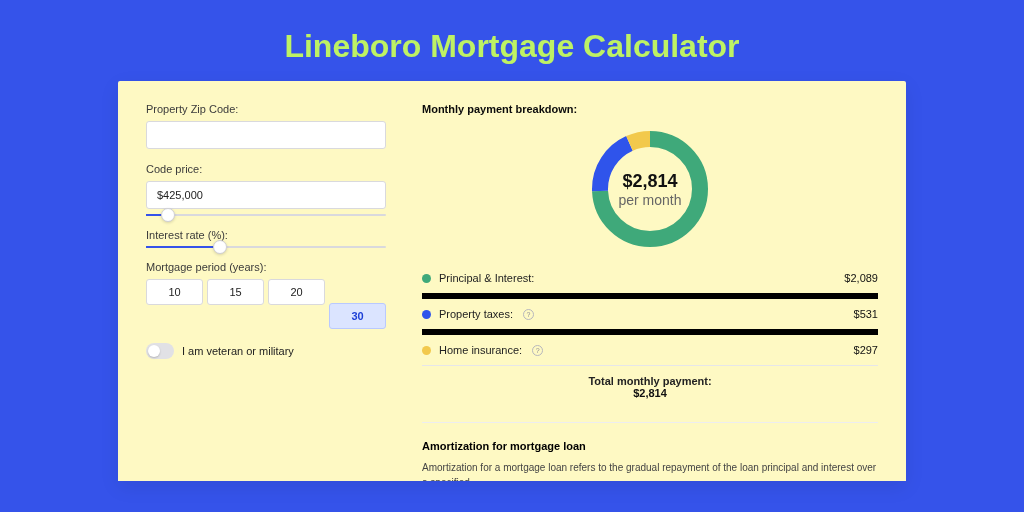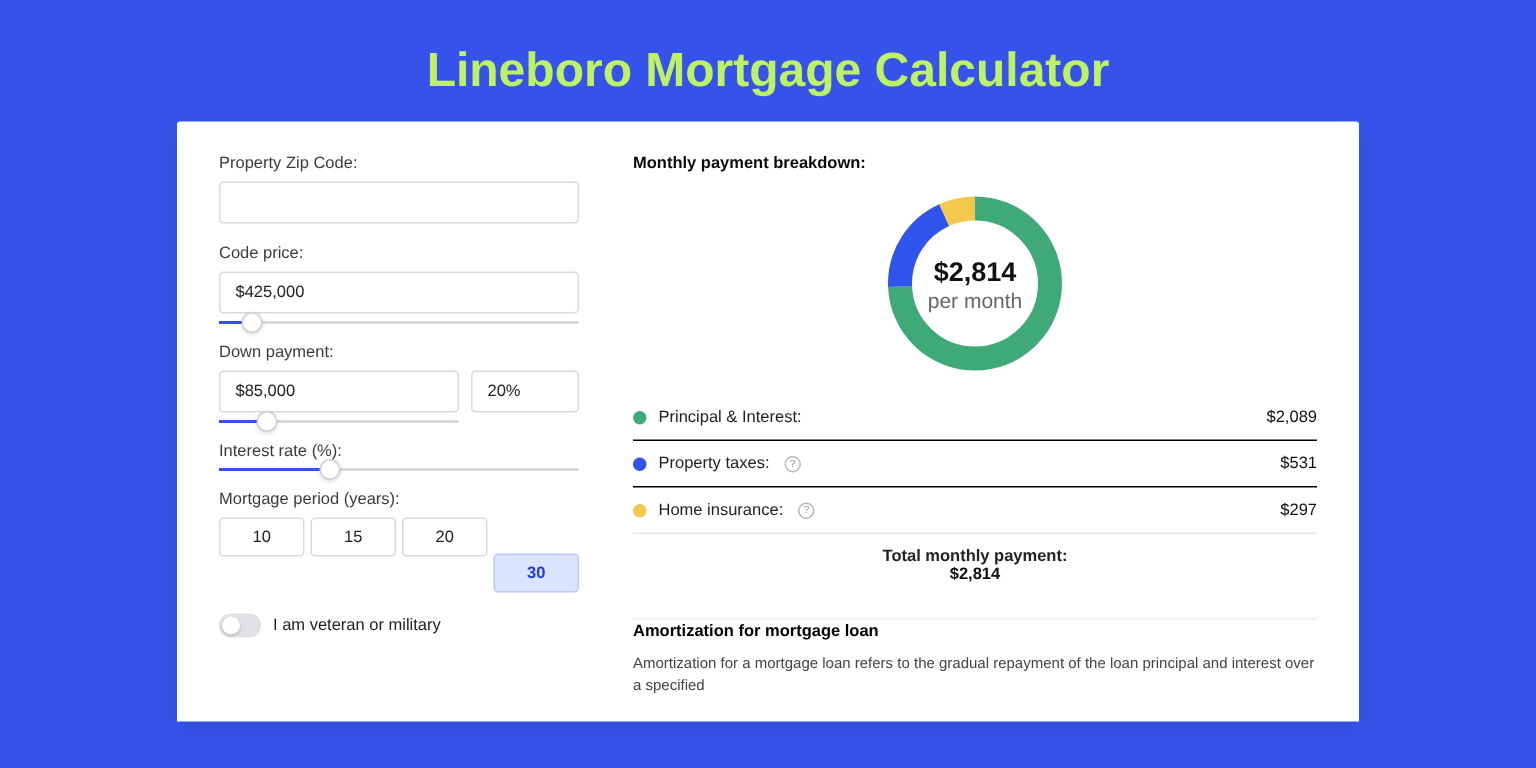--- a/index.html
+++ b/index.html
@@ -1,20 +1,20 @@
 <!DOCTYPE html>
 <html><head>
 <meta charset="utf-8">
 <style>
   * { box-sizing: border-box; margin: 0; padding: 0; }
   html, body { width: 1024px; height: 512px; overflow: hidden; font-family: -apple-system, BlinkMacSystemFont, "Segoe UI", Arial, sans-serif; }
   body { background: #3553ea; }
   .page-title { text-align: center; color: #bef264; font-size: 32px; font-weight: 700; padding: 28px 0 16px; }
   .card {
-    background: #ffffff;
+    background: #fef9c3;
     width: 788px;
     margin: 0 auto;
     border-radius: 2px 2px 0 0;
     box-shadow: 0 6px 20px rgba(0,0,0,0.08);
     padding: 22px 28px 0;
     display: flex;
     gap: 36px;
     height: 400px;
     overflow: hidden;
   }
@@ -52,28 +52,28 @@
   }
   .toggle::after { content: ""; position: absolute; top: 2px; left: 2px; width: 12px; height: 12px; border-radius: 50%; background: #fff; box-shadow: 0 1px 2px rgba(0,0,0,0.2); }
   .toggle-label { font-size: 11px; color: #222; }
   .breakdown-title { font-size: 11px; font-weight: 700; color: #0b0b0b; margin-bottom: 10px; }
   .donut-wrap { display: flex; justify-content: center; margin: 6px 0 10px; }
   .donut { position: relative; width: 128px; height: 128px; }
   .donut svg { transform: rotate(-90deg); }
   .donut-center { position: absolute; inset: 0; display: flex; flex-direction: column; align-items: center; justify-content: center; }
   .donut-amount { font-size: 18px; font-weight: 700; color: #111; }
   .donut-sub { font-size: 14px; color: #666; }
-  .legend-row { display: flex; align-items: center; justify-content: space-between; padding: 9px 0; border-top: 1px solid #000000; font-size: 11px; }
+  .legend-row { display: flex; align-items: center; justify-content: space-between; padding: 9px 0; border-top: 6px solid #000000; font-size: 11px; }
   .legend-row:first-of-type { border-top: none; }
   .legend-left { display: flex; align-items: center; gap: 8px; color: #222; }
   .dot { width: 9px; height: 9px; border-radius: 50%; display: inline-block; }
   .info-icon { width: 11px; height: 11px; border: 1px solid #b7b7bd; border-radius: 50%; display: inline-flex; align-items: center; justify-content: center; font-size: 7px; color: #8d8d94; margin-left: 2px; }
   .legend-val { color: #111; }
   .legend-row.total { font-weight: 700; border-top: 1px solid #e6e6ea; flex-direction: column; }
-  .amort-title { font-size: 11px; font-weight: 700; margin-top: 14px; padding-top: 2px; border-top: 1px solid #ededf0; }
+  .amort-title { font-size: 11px; font-weight: 700; margin-top: 14px; padding-top: 17px; border-top: 1px solid #ededf0; }
   .amort-text { font-size: 10px; color: #444; margin-top: 8px; line-height: 1.5; }
 </style>
 </head>
 <body>
 
 <h1 class="page-title">Lineboro Mortgage Calculator</h1>
 
 <div class="card">
   <div class="left">
 
@@ -84,31 +84,20 @@
 
     <div class="field-row with-slider">
       <label class="field-label">Code price:</label>
       <input class="input" value="$425,000" style="">
       <div class="slider-track">
         <div class="slider-fill" id="price-fill" style="width: 9%;"></div>
         <div class="slider-thumb" id="price-thumb" style="left: 9%;"></div>
       </div>
     </div>
 
-    <div class="field-row with-slider">
-      <label class="field-label">Down payment:</label>
-      <div class="dp-row">
-        <input class="input" value="$85,000" style="">
-        <input class="input" value="20%" style="">
-      </div>
-      <div class="slider-track" style="right: calc(72px + 8px + 100% - 100%); width: calc(100% - 80px);">
-        <div class="slider-fill" id="down-fill" style="width: 20%;"></div>
-        <div class="slider-thumb" id="down-thumb" style="left: 20%;"></div>
-      </div>
-    </div>
 
     <div class="field-row with-slider">
       <label class="field-label">Interest rate (%):</label>
       <div class="slider-track">
         <div class="slider-fill" id="rate-fill" style="width: 31%;"></div>
         <div class="slider-thumb" id="rate-thumb" style="left: 31%;"></div>
       </div>
     </div>
 
     <div class="field-row">

